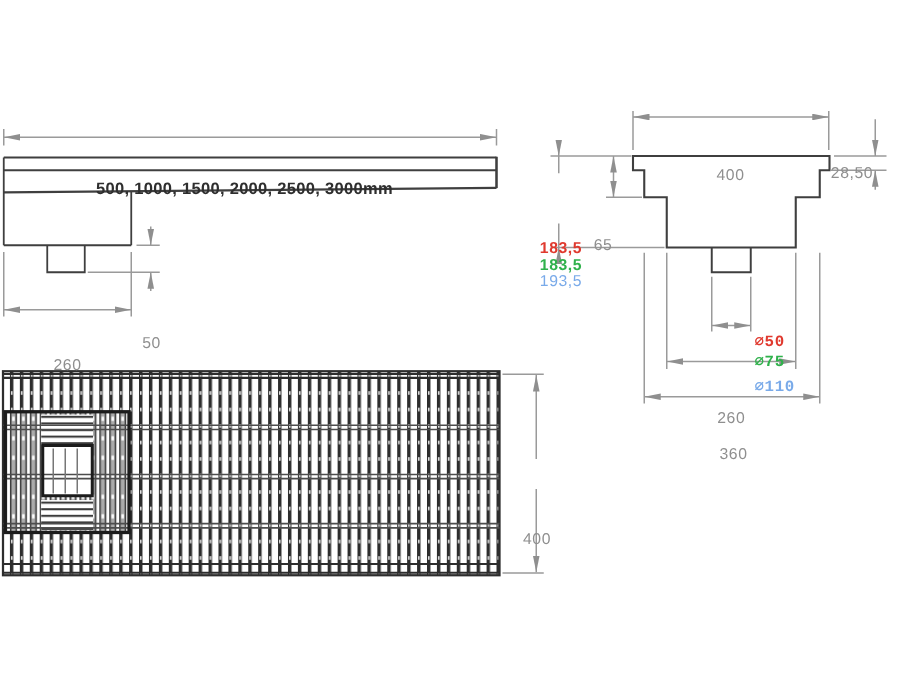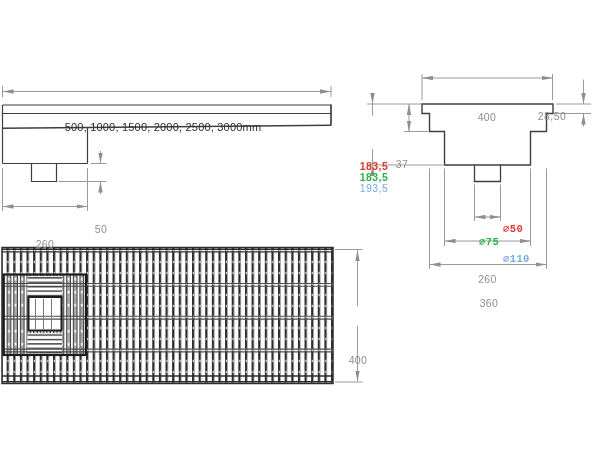--- a/index.html
+++ b/index.html
@@ -7,21 +7,21 @@
     position:relative;width:600px;height:450px;background:#fff;overflow:hidden;
     font-family:"Liberation Sans",sans-serif;
   }
   .canvas svg{position:absolute;left:0;top:0;}
   .lbl{
     position:absolute;transform:translate(-50%,-50%);
     font-size:10.5px;color:#8f8f8f;white-space:nowrap;letter-spacing:.4px;
     line-height:1;
     margin-top:44px;
   }
-  .lbl.title{font-size:11px;font-weight:400;color:#2e2e2e;letter-spacing:.2px;}
+  .lbl.title{font-size:11px;font-weight:700;color:#2e2e2e;letter-spacing:.2px;}
   .lbl.red{color:#e0392e;font-weight:700;}
   .lbl.green{color:#2fb14b;font-weight:700;}
   .lbl.blue{color:#79aae9;font-weight:400;}
   .lbl.dia{
     transform:translate(0,-50%);
     font-family:Liberation Mono, monospace;
     font-size:10.5px;font-weight:700;
   }
 </style>
 </head>
@@ -160,33 +160,33 @@
   </svg>
 
   <div class="lbl title" style="left:163px;top:83px;">500, 1000, 1500, 2000, 2500, 3000mm</div>
 
   <div class="lbl" style="left:101px;top:185px;">50</div>
 
   <div class="lbl" style="left:45px;top:199.5px;">260</div>
 
   <div class="lbl" style="left:487px;top:72.5px;">400</div>
 
-  <div class="lbl" style="left:552px;top:72px;">28,50</div>
+  <div class="lbl" style="left:568px;top:72px;">28,50</div>
 
-  <div class="lbl" style="left:402px;top:119.5px;">37</div>
+  <div class="lbl" style="left:402px;top:119.5px;">65</div>
 
   <div class="lbl red" style="left:374px;top:122px;">183,5</div>
 
   <div class="lbl green" style="left:374px;top:133px;">183,5</div>
 
   <div class="lbl blue" style="left:374px;top:144px;">193,5</div>
 
   <div class="lbl dia red" style="left:503px;top:184.5px;">∅50</div>
 
-  <div class="lbl dia green" style="left:479px;top:198px;">∅75</div>
+  <div class="lbl dia green" style="left:503px;top:198px;">∅75</div>
 
   <div class="lbl dia blue" style="left:503px;top:215px;">∅110</div>
 
   <div class="lbl" style="left:487.5px;top:235px;">260</div>
 
   <div class="lbl" style="left:489px;top:258.5px;">360</div>
 
   <div class="lbl" style="left:358px;top:316px;">400</div>
 
 </div>

